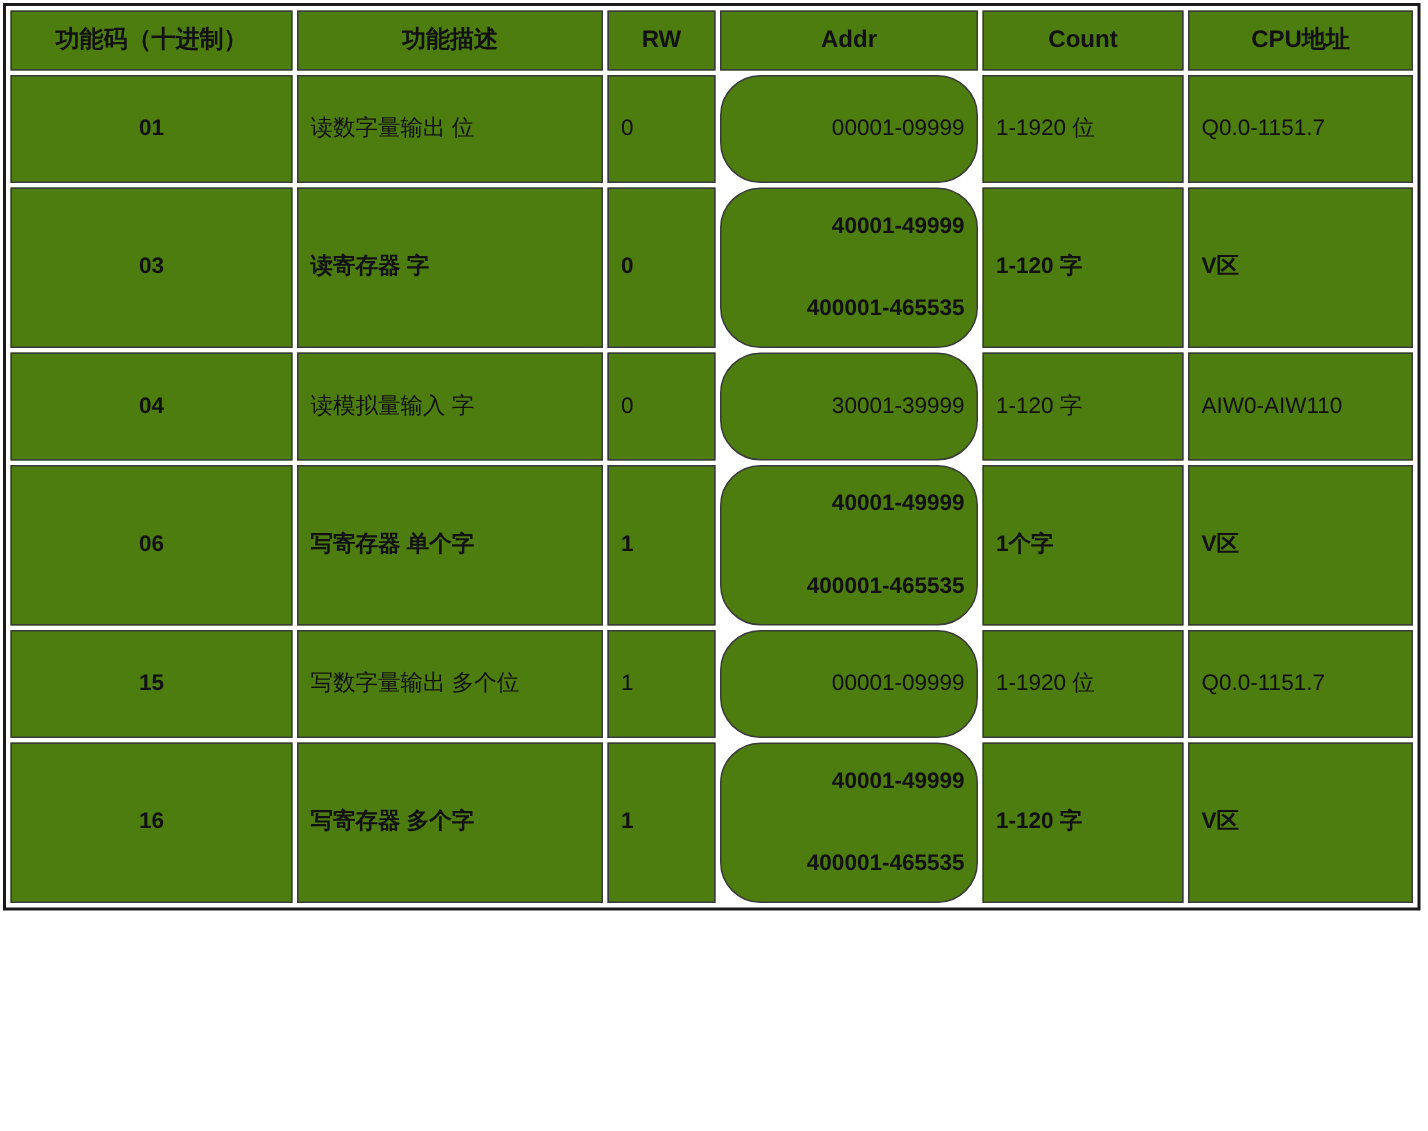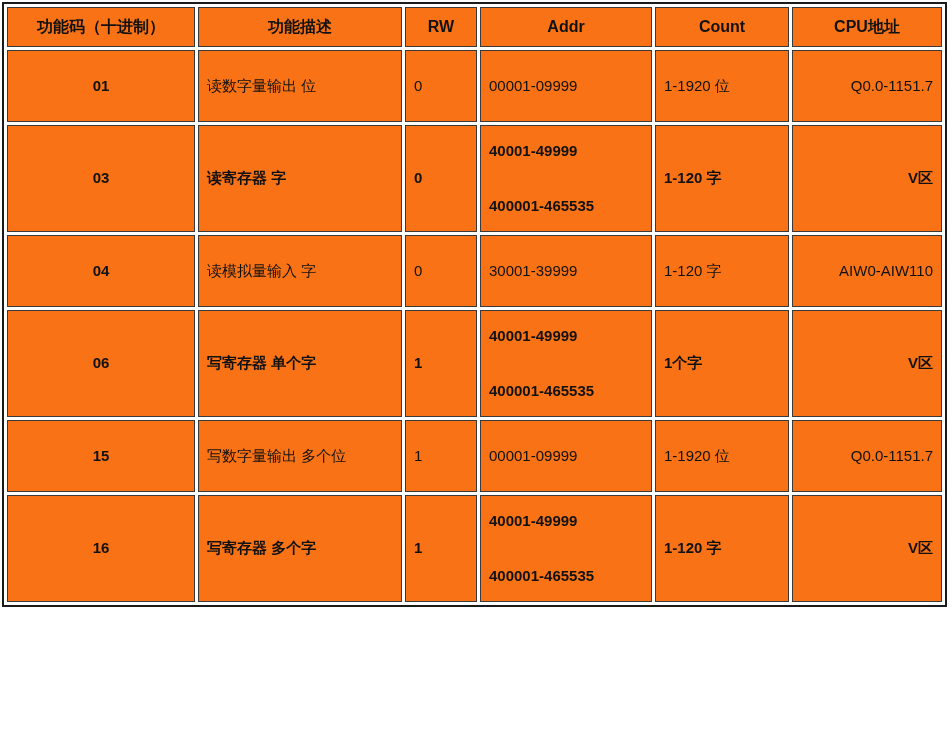--- a/index.html
+++ b/index.html
@@ -68,21 +68,21 @@
     border-collapse: separate;
     border-spacing: 3px;
     border: 2px solid #1a1a1a;
     background: #ffffff;
     width: 944px;
     table-layout: fixed;
   }
   table.modbus th,
   table.modbus td {
     border: 1px solid #3a3a3a;
-    background: #f97316;
+    background: #4d7c0f;
     padding: 4px 8px;
     vertical-align: middle;
     color: #111111;
     font-size: 15px;
     line-height: 1.35;
   }
   table.modbus th {
     text-align: center;
     font-weight: bold;
     font-size: 16px;
@@ -96,23 +96,23 @@
   col.c-count { width: 134px; }
   col.c-cpu   { width: 150px; }
 
   td.code {
     text-align: center;
     font-weight: bold;
     font-size: 15px;
   }
   td.desc { text-align: left; padding-left: 14px; }
   td.rw   { text-align: left; padding-left: 10px; }
-  td.addr { text-align: left; padding-left: 12px; }
+  td.addr { text-align: right; padding-left: 12px; border-radius: 27px; }
   td.count{ text-align: left; padding-left: 12px; }
-  td.cpu  { text-align: right; padding-left: 10px; }
+  td.cpu  { text-align: left; padding-left: 10px; }
 
   .addr-line { display: block; }
   .addr-line + .addr-line { margin-top: 34px; }
 
   tr.r-short td { height: 62px; }
   tr.r-tall  td { height: 97px; font-weight: bold; }
 </style>
 </head>
 <body>
 

